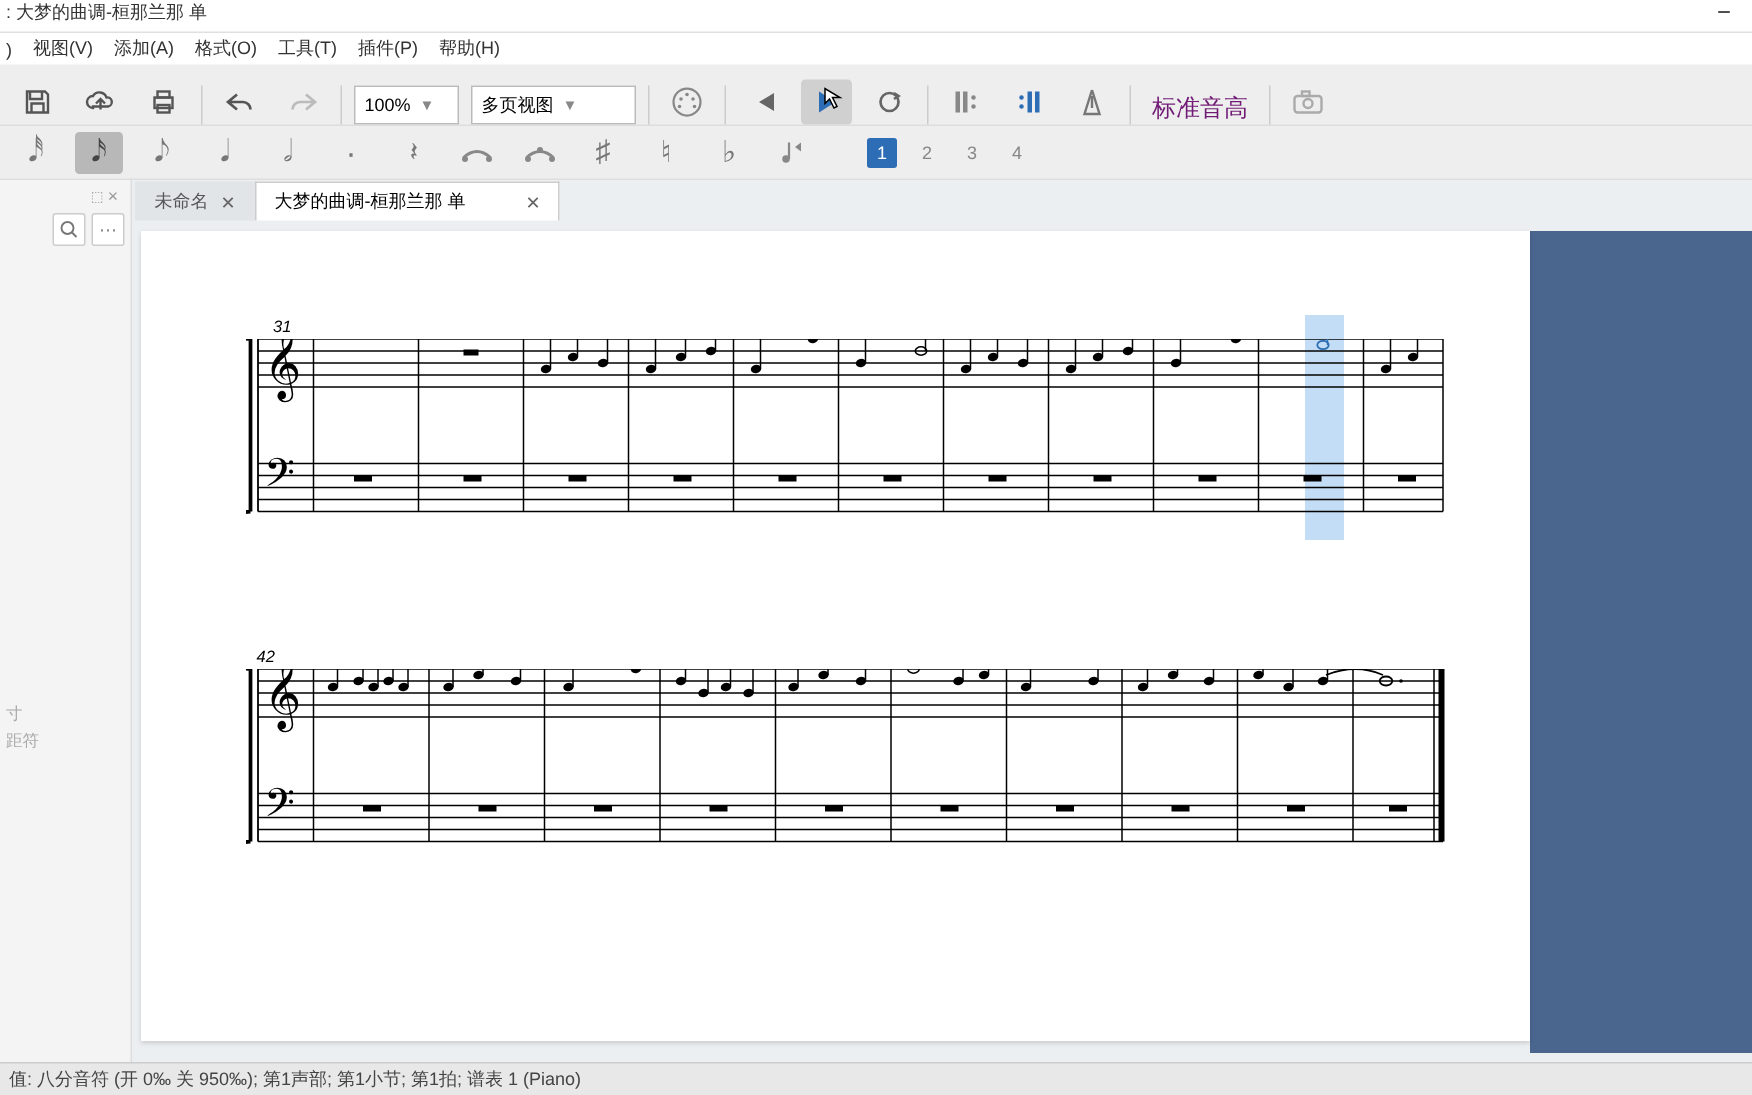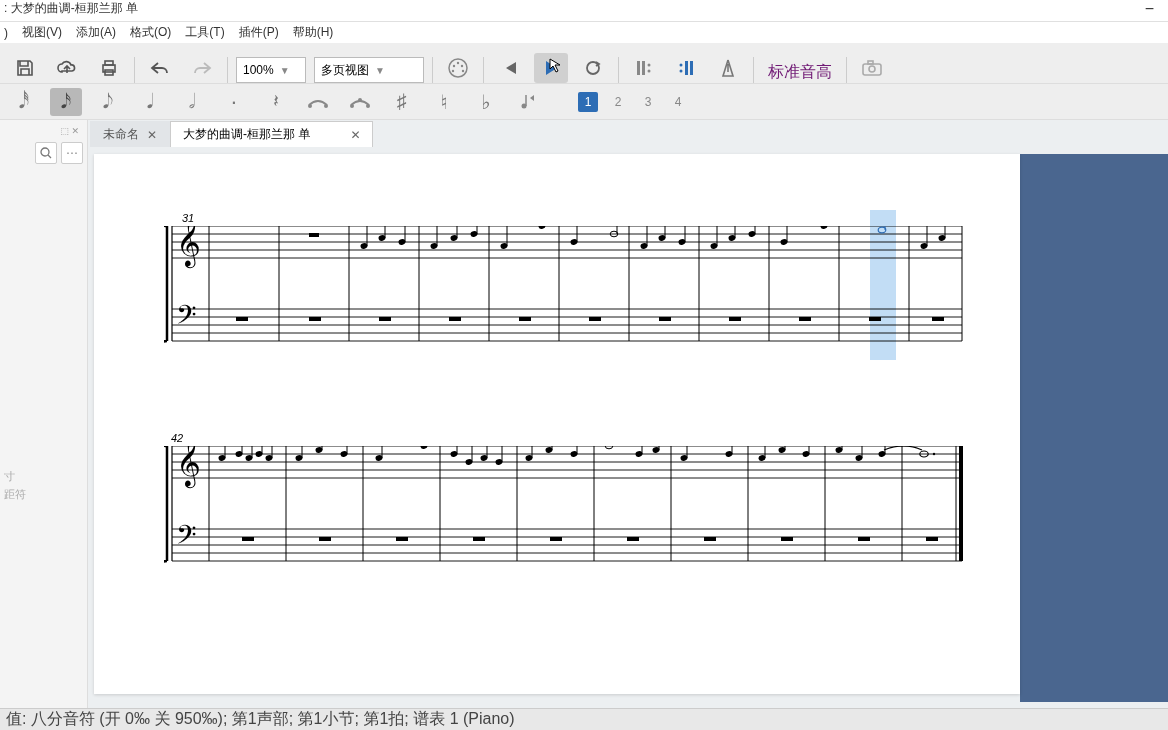--- a/index.html
+++ b/index.html
@@ -29,21 +29,21 @@
 .leftpanel .side-text { margin-top: 300px; font-size: 11px; color: #aaa; line-height: 1.6; }
 .docarea { flex: 1; display: flex; flex-direction: column; }
 .tabs { height: 28px; background: #eceff1; display: flex; align-items: center; padding: 0 2px; }
 .tab { height: 26px; padding: 0 12px; display: flex; align-items: center; gap: 8px; font-size: 12px; cursor: pointer; border: 1px solid transparent; border-bottom: none; }
 .tab .x { color: #666; font-size: 12px; }
 .tab.inactive { background: #e2e5e8; color: #555; }
 .tab.active { background: #fff; border-color: #ccc; gap: 40px; }
 .canvas { flex: 1; display: flex; background: #eceff1; overflow: hidden; position: relative; }
 .page { background: #fff; margin: 6px 0 6px 6px; width: 926px; height: 540px; box-shadow: 0 1px 3px rgba(0,0,0,.15); position: relative; }
 .rightstrip { width: 148px; background: #4a668f; margin: 6px 0; }
-.statusbar { height: 22px; background: #e8e8e8; border-top: 1px solid #ccc; font-size: 16px; color: #444; display: flex; align-items: center; padding: 0 6px; }
+.statusbar { height: 22px; background: #e8e8e8; border-top: 1px solid #ccc; font-size: 12px; color: #444; display: flex; align-items: center; padding: 0 6px; }
 .staff-system { position: absolute; left: 70px; }
 .measure-num { position: absolute; font-size: 11px; font-style: italic; color: #000; }
 .playhead { position: absolute; background: #a8cef1; opacity: .7; }
 svg { display: block; }
 .note-icon { font-size: 20px; }
 .cursor { position: absolute; pointer-events: none; }
 </style>
 </head>
 <body>
 

